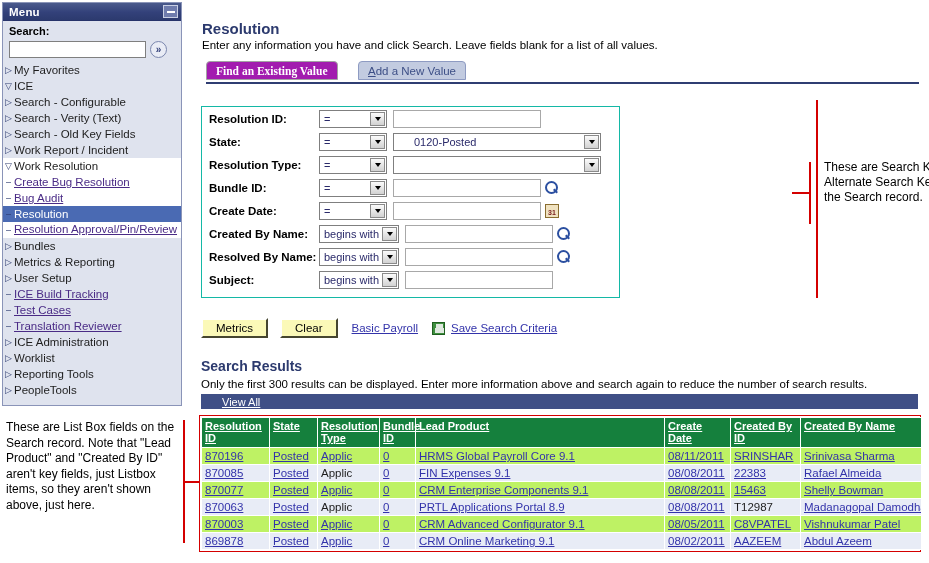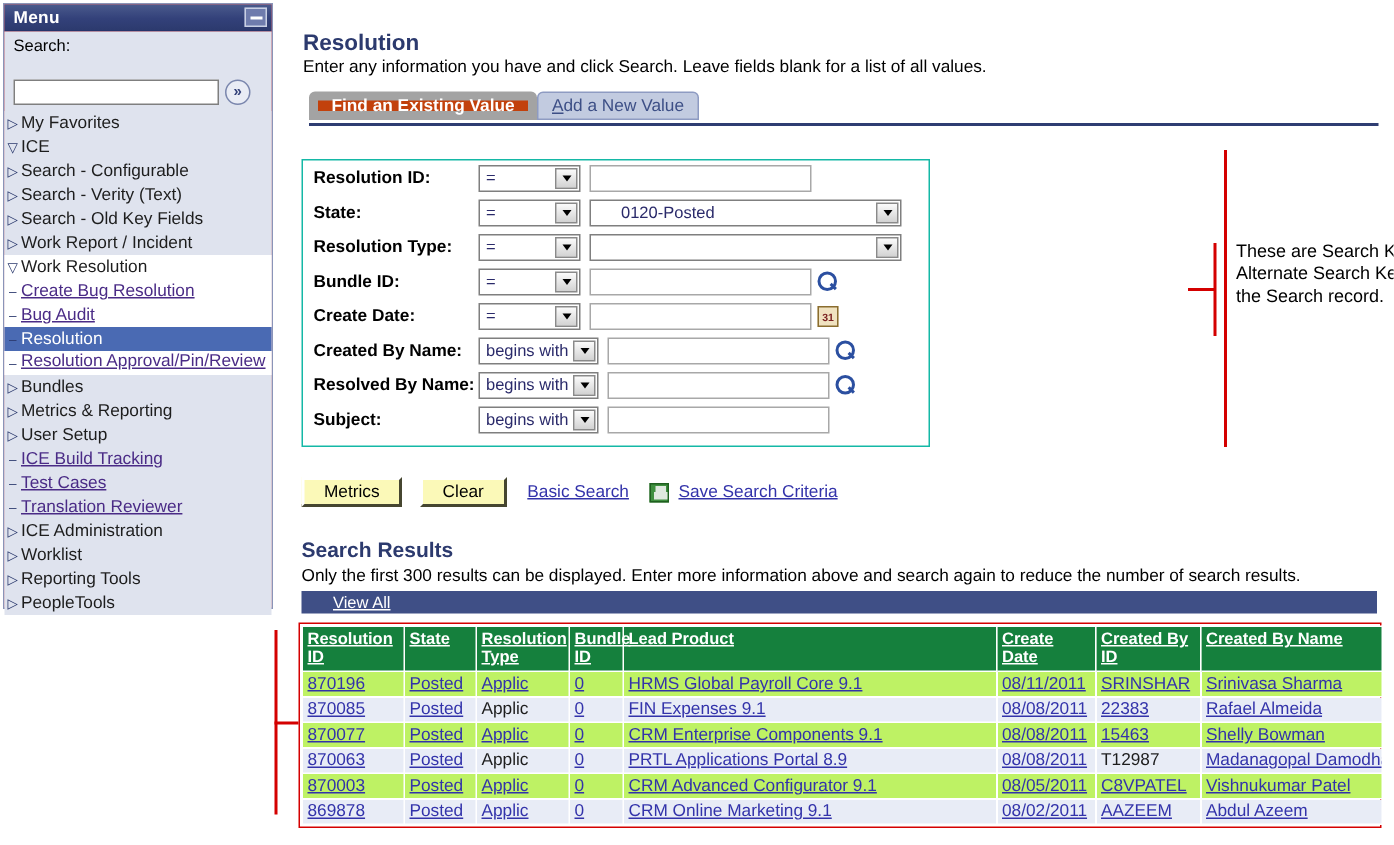--- a/index.html
+++ b/index.html
@@ -41,22 +41,22 @@
   }
   .minimize-btn i {
     display: block; width: 8px; height: 2px; background: #ffffff;
   }
   .menu-body {
     background: #dfe3ee;
     height: calc(100% - 18px);
     padding: 3px 0 0 0;
   }
   .search-label {
-    font-weight: normal; font-size: 11px;
-    padding: 1px 0 16px 6px; color: #000;
+    font-weight: bold; font-size: 11px;
+    padding: 1px 0 4px 6px; color: #000;
   }
   .search-row {
     display: flex; align-items: center; gap: 4px;
     padding: 0 5px 4px 6px;
   }
   .search-input {
     width: 137px; height: 17px;
     border: 1px solid #7f7f7f;
     background: #ffffff;
     font-family: "Liberation Sans", sans-serif;
@@ -106,23 +106,24 @@
   .tab {
     position: absolute; top: 0; height: 19px;
     display: flex; align-items: center;
     padding: 0 9px;
     font-size: 11.5px;
     border-radius: 4px 4px 0 0;
     cursor: pointer;
   }
   .tab.active {
     left: 0;
-    background: #c2410c;
+    background: #a21caf;
     color: #ffffff; font-weight: bold;
-    border: 6px solid #a3a3a3;
+    border: 1px solid #a3a3a3;
+    font-family: Liberation Serif, serif;
   }
   .tab.inactive {
     left: 152px;
     background: #c2cbe0;
     color: #3d4f86;
     border: 1px solid #8e9bc2;
   }
   .tab.inactive u { text-decoration: underline; }
   .tab-rule {
     margin: 0 0 0 10px; height: 2px; background: #2f3d72; width: 713px;
@@ -439,20 +440,21 @@
             <span class="lbl">Reporting Tools</span>
           </div>
           <div class="node indent0">
             <span class="bullet">▷</span>
             <span class="lbl">PeopleTools</span>
           </div>
         </div>
     </div>
   </div>
 
+  <div class="anno-left">These are List Box fields on the Search record. Note that "Lead Product" and "Created By ID" aren't key fields, just Listbox items, so they aren't shown above, just here.</div>
   <div class="anno-left-bar"></div>
   <div class="anno-left-stem"></div>
 
   <div id="main">
 
     <div class="page-title">Resolution</div>
     <div class="page-desc">Enter any information you have and click Search. Leave fields blank for a list of all values.</div>
 
     <div class="tabs">
       <div class="tab active">
@@ -557,21 +559,21 @@
     <div class="anno-right">
       <div class="stem"></div>
       <div class="bar"></div>
       <div>These are Search Key and Alternate Search Key fields on the Search record.</div>
     </div>
 
     <div class="btn-row">
       <button class="ps-button">Metrics</button>
       <div class="btn-gap"></div>
       <button class="ps-button">Clear</button>
-      <span class="plain-link">Basic Search</span>
+      <span class="plain-link">Basic Payroll</span>
       <span class="save-icon"></span>
       <span class="plain-link" style="margin-left:6px">Save Search Criteria</span>
     </div>
 
     <div class="results-title">Search Results</div>
     <div class="results-note">Only the first 300 results can be displayed. Enter more information above and search again to reduce the number of search results.</div>
     <div class="viewall-bar">
       <span>View All</span>
     </div>
 

